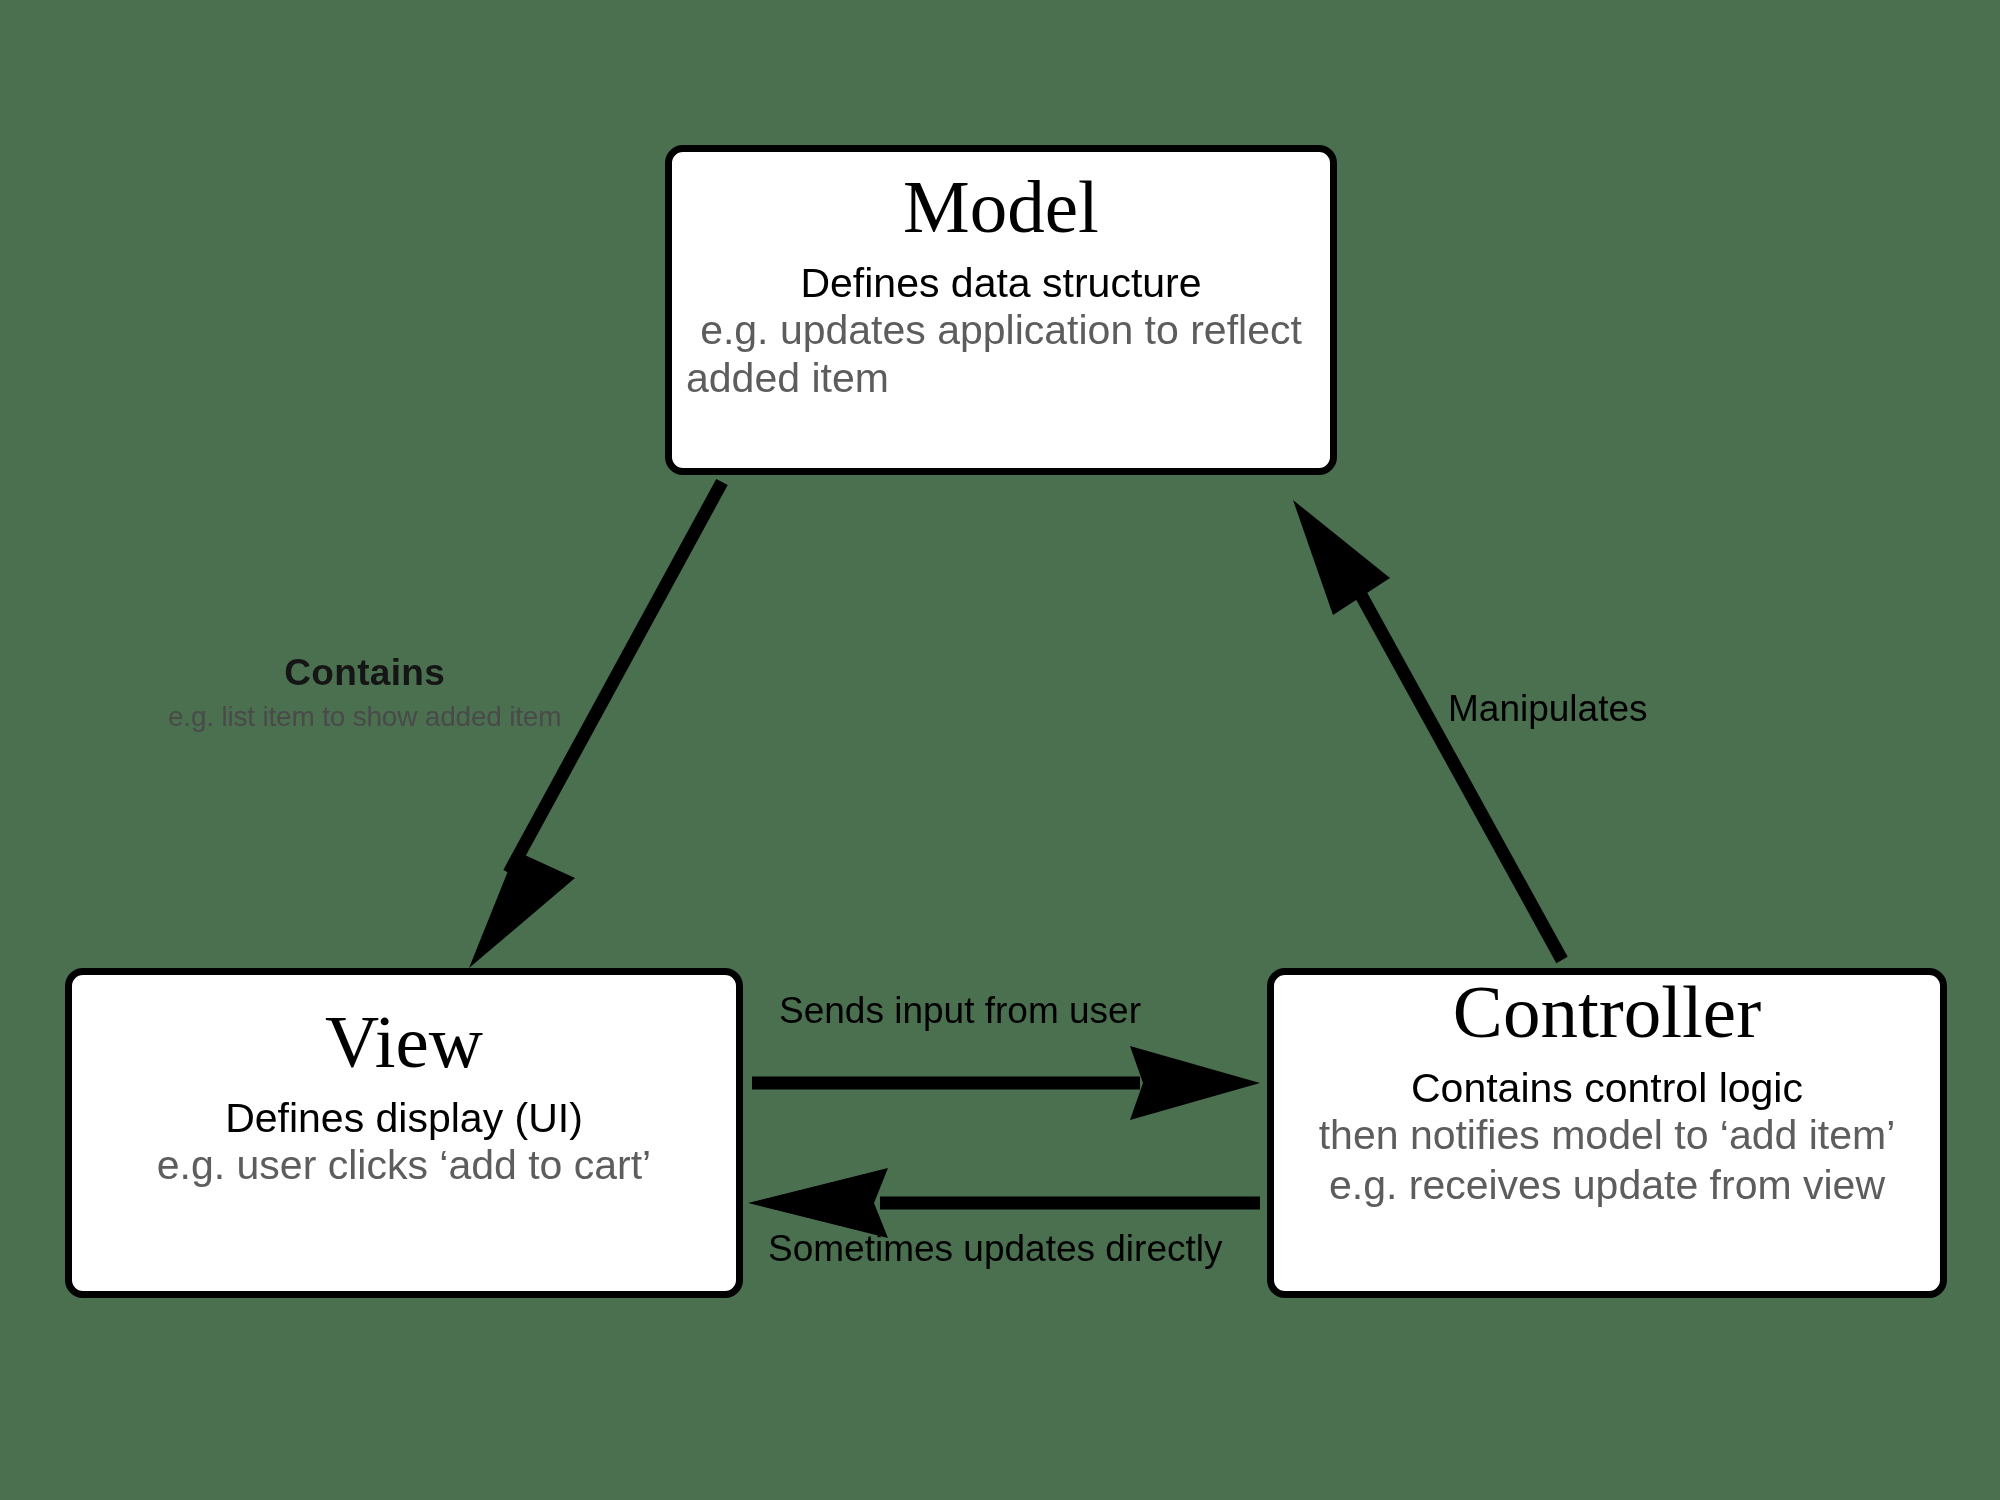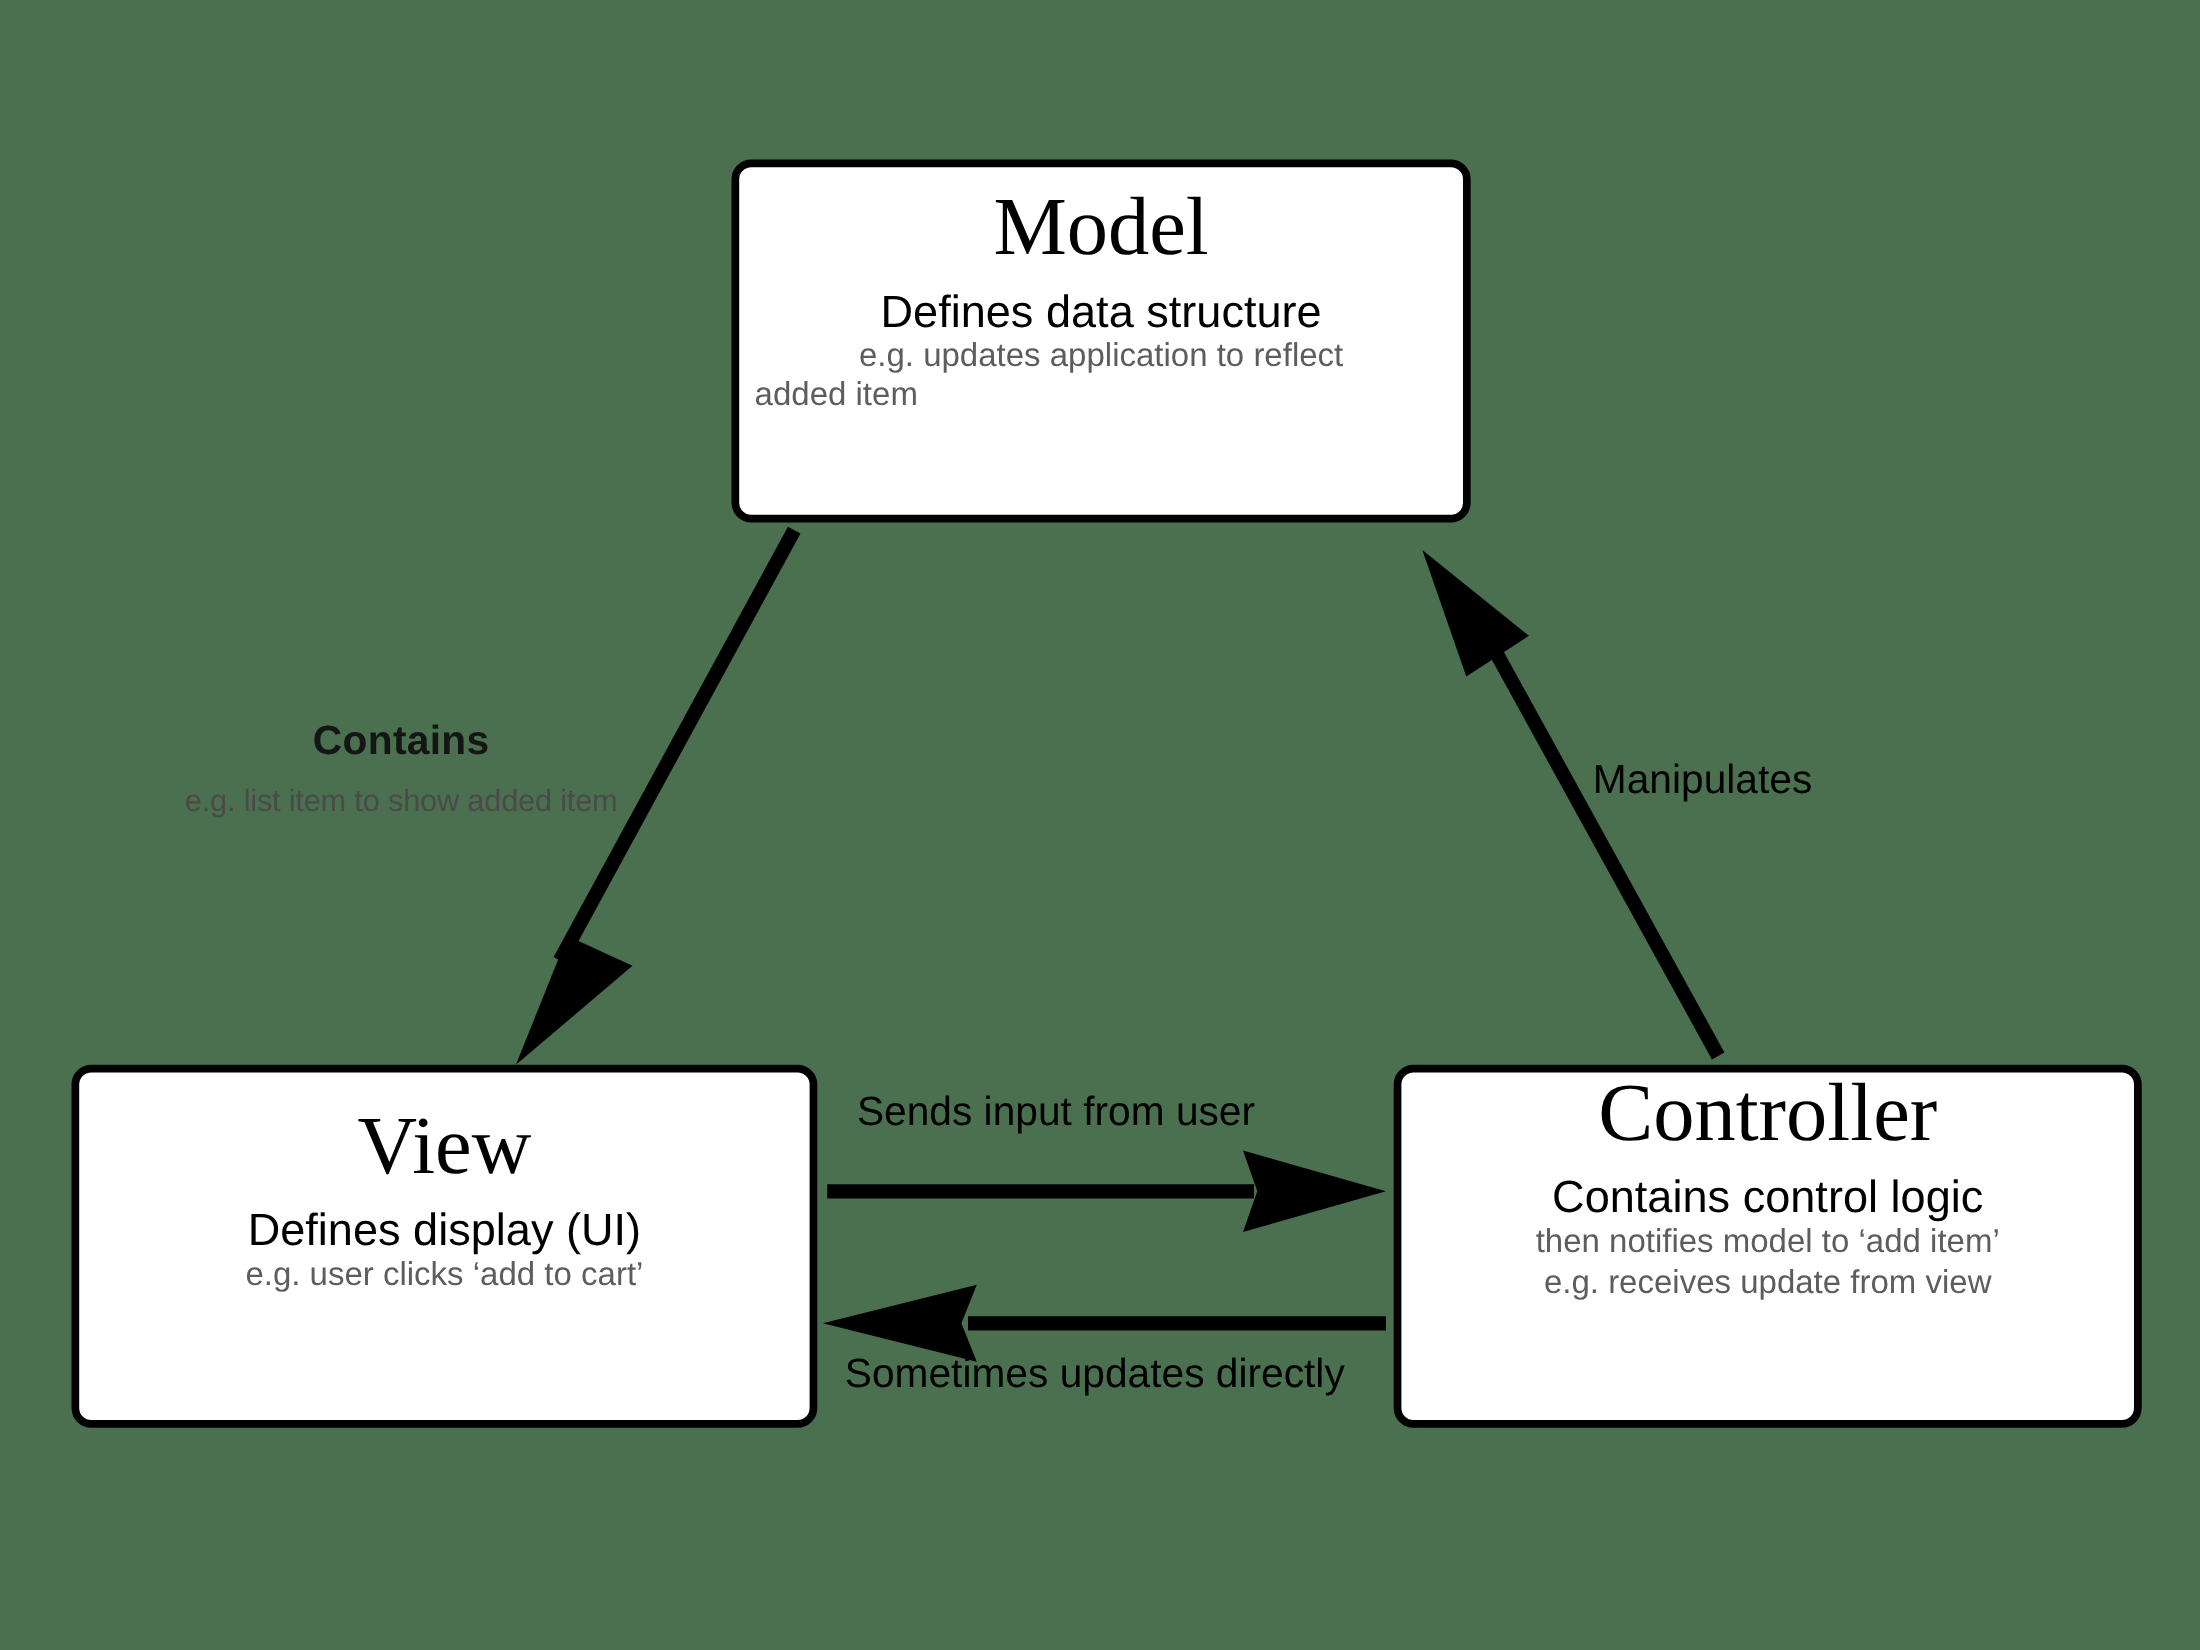--- a/index.html
+++ b/index.html
@@ -64,21 +64,21 @@
   .node-subtitle {
     font-family: "Liberation Sans", sans-serif;
     font-size: 41px;
     line-height: 1.06;
     color: #000000;
     margin-top: 18px;
     white-space: nowrap;
   }
   .node-example {
     font-family: "Liberation Sans", sans-serif;
-    font-size: 30px;
+    font-size: 41px;
     line-height: 1.16;
     color: #5d5d5d;
     margin-top: 2px;
     white-space: nowrap;
   }
   .edge-label {
     position: absolute;
     color: #000000;
     font-family: "Liberation Sans", sans-serif;
     white-space: nowrap;
@@ -91,21 +91,21 @@
   }
   .edge-label-plain {
     font-size: 37px;
     font-weight: 400;
     color: #000000;
   }
   .edge-label-sub {
     font-size: 28px;
     color: #4a4a4a;
     letter-spacing: -0.2px;
-    margin-top: 18px;
+    margin-top: 7px;
   }
   #label-updates { left: 168px; top: 652px; text-align: center; }
   #label-manipulates { left: 1448px; top: 688px; }
   #label-sends-input { left: 779px; top: 990px; }
   #label-sometimes { left: 768px; top: 1228px; }
 </style>
 </head>
 <body>
 
 <div id="stage">

